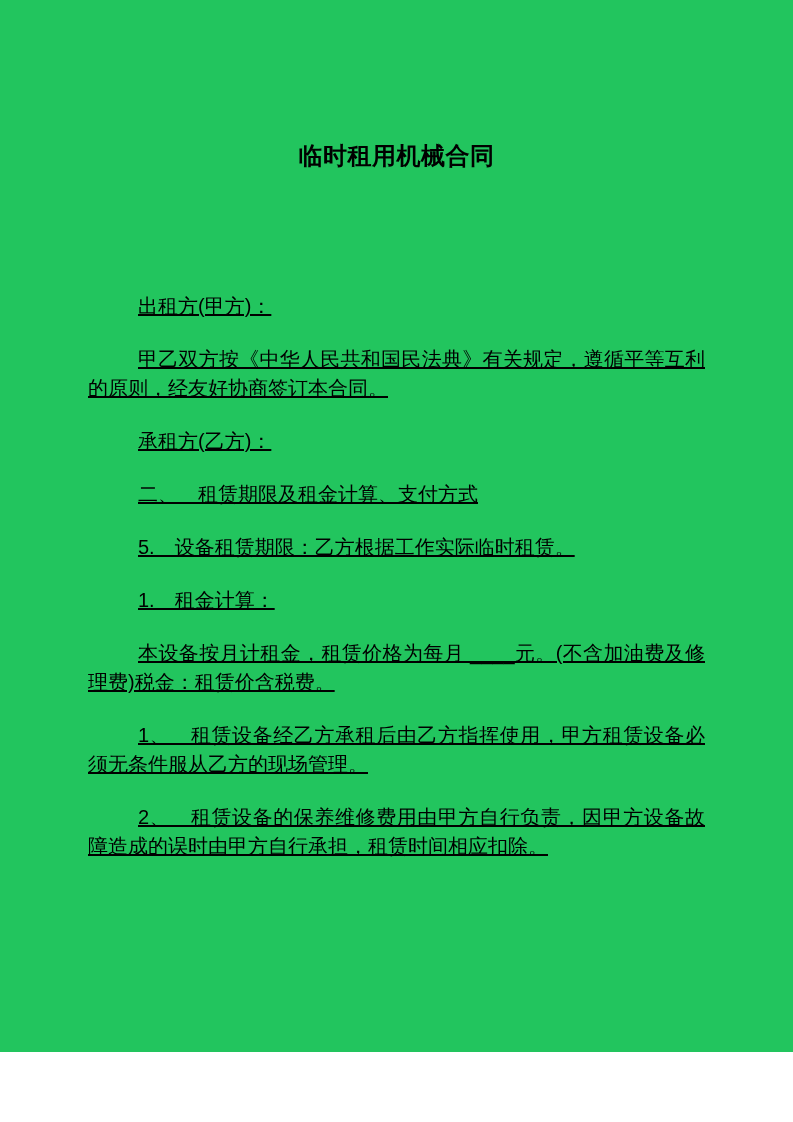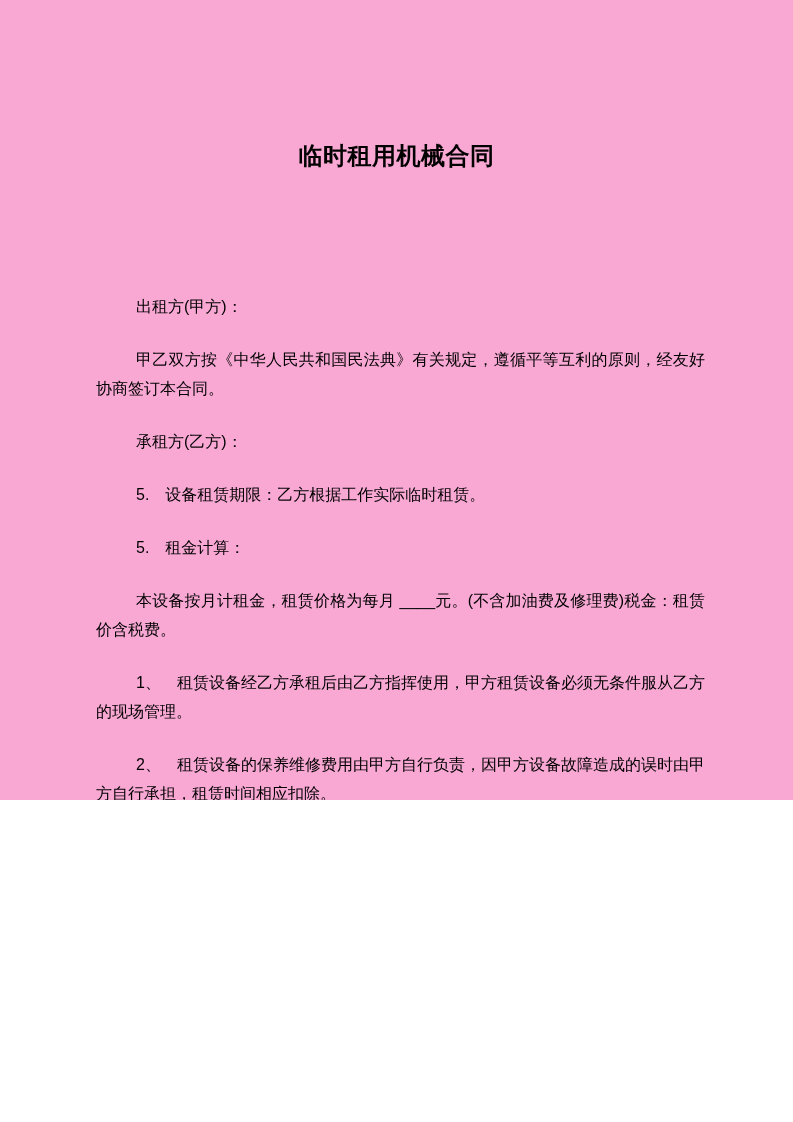--- a/index.html
+++ b/index.html
@@ -3,48 +3,49 @@
 <meta charset="utf-8">
 <style>
   html, body {
     margin: 0;
     padding: 0;
     background: #ffffff;
   }
   .page {
     position: relative;
     width: 793px;
-    height: 800px;
-    background: #f9a8d4;
+    height: 1052px;
+    background: #22c55e;
     color: #000000;
     font-family: "Liberation Sans", sans-serif;
     overflow: hidden;
     box-sizing: border-box;
   }
   .content {
     padding: 0 88px;
   }
   .doc-title {
     padding-top: 141px;
     text-align: center;
     font-size: 24px;
     font-weight: bold;
     line-height: 30px;
     letter-spacing: 0.5px;
   }
   .doc-title + .para {
     margin-top: 121px;
   }
   .para {
-    font-size: 16px;
+    font-size: 20px;
     line-height: 29px;
-    margin: 0 0 24px 8px;
+    margin: 0 0 24px 0;
     text-indent: 2.5em;
     text-align: justify;
     word-break: break-all;
+    text-decoration: underline;
   }
   .page-footer {
     position: absolute;
     top: 1053px;
     left: 0;
     right: 0;
     text-align: center;
     font-family: "Liberation Serif", serif;
     font-size: 17px;
     line-height: 20px;
@@ -52,20 +53,21 @@
 </style>
 </head>
 <body>
 
 <div class="page">
   <div class="content">
     <div class="doc-title">临时租用机械合同</div>
     <p class="para">出租方(甲方)：</p>
     <p class="para">甲乙双方按《中华人民共和国民法典》有关规定，遵循平等互利的原则，经友好协商签订本合同。</p>
     <p class="para">承租方(乙方)：</p>
+    <p class="para">二、　租赁期限及租金计算、支付方式</p>
     <p class="para">5.　设备租赁期限：乙方根据工作实际临时租赁。</p>
-    <p class="para">5.　租金计算：</p>
+    <p class="para">1.　租金计算：</p>
     <p class="para">本设备按月计租金，租赁价格为每月 ____元。(不含加油费及修理费)税金：租赁价含税费。</p>
     <p class="para">1、　租赁设备经乙方承租后由乙方指挥使用，甲方租赁设备必须无条件服从乙方的现场管理。</p>
     <p class="para">2、　租赁设备的保养维修费用由甲方自行负责，因甲方设备故障造成的误时由甲方自行承担，租赁时间相应扣除。</p>
   </div>
   <div class="page-footer">1</div>
 </div>
 
 </body></html>

